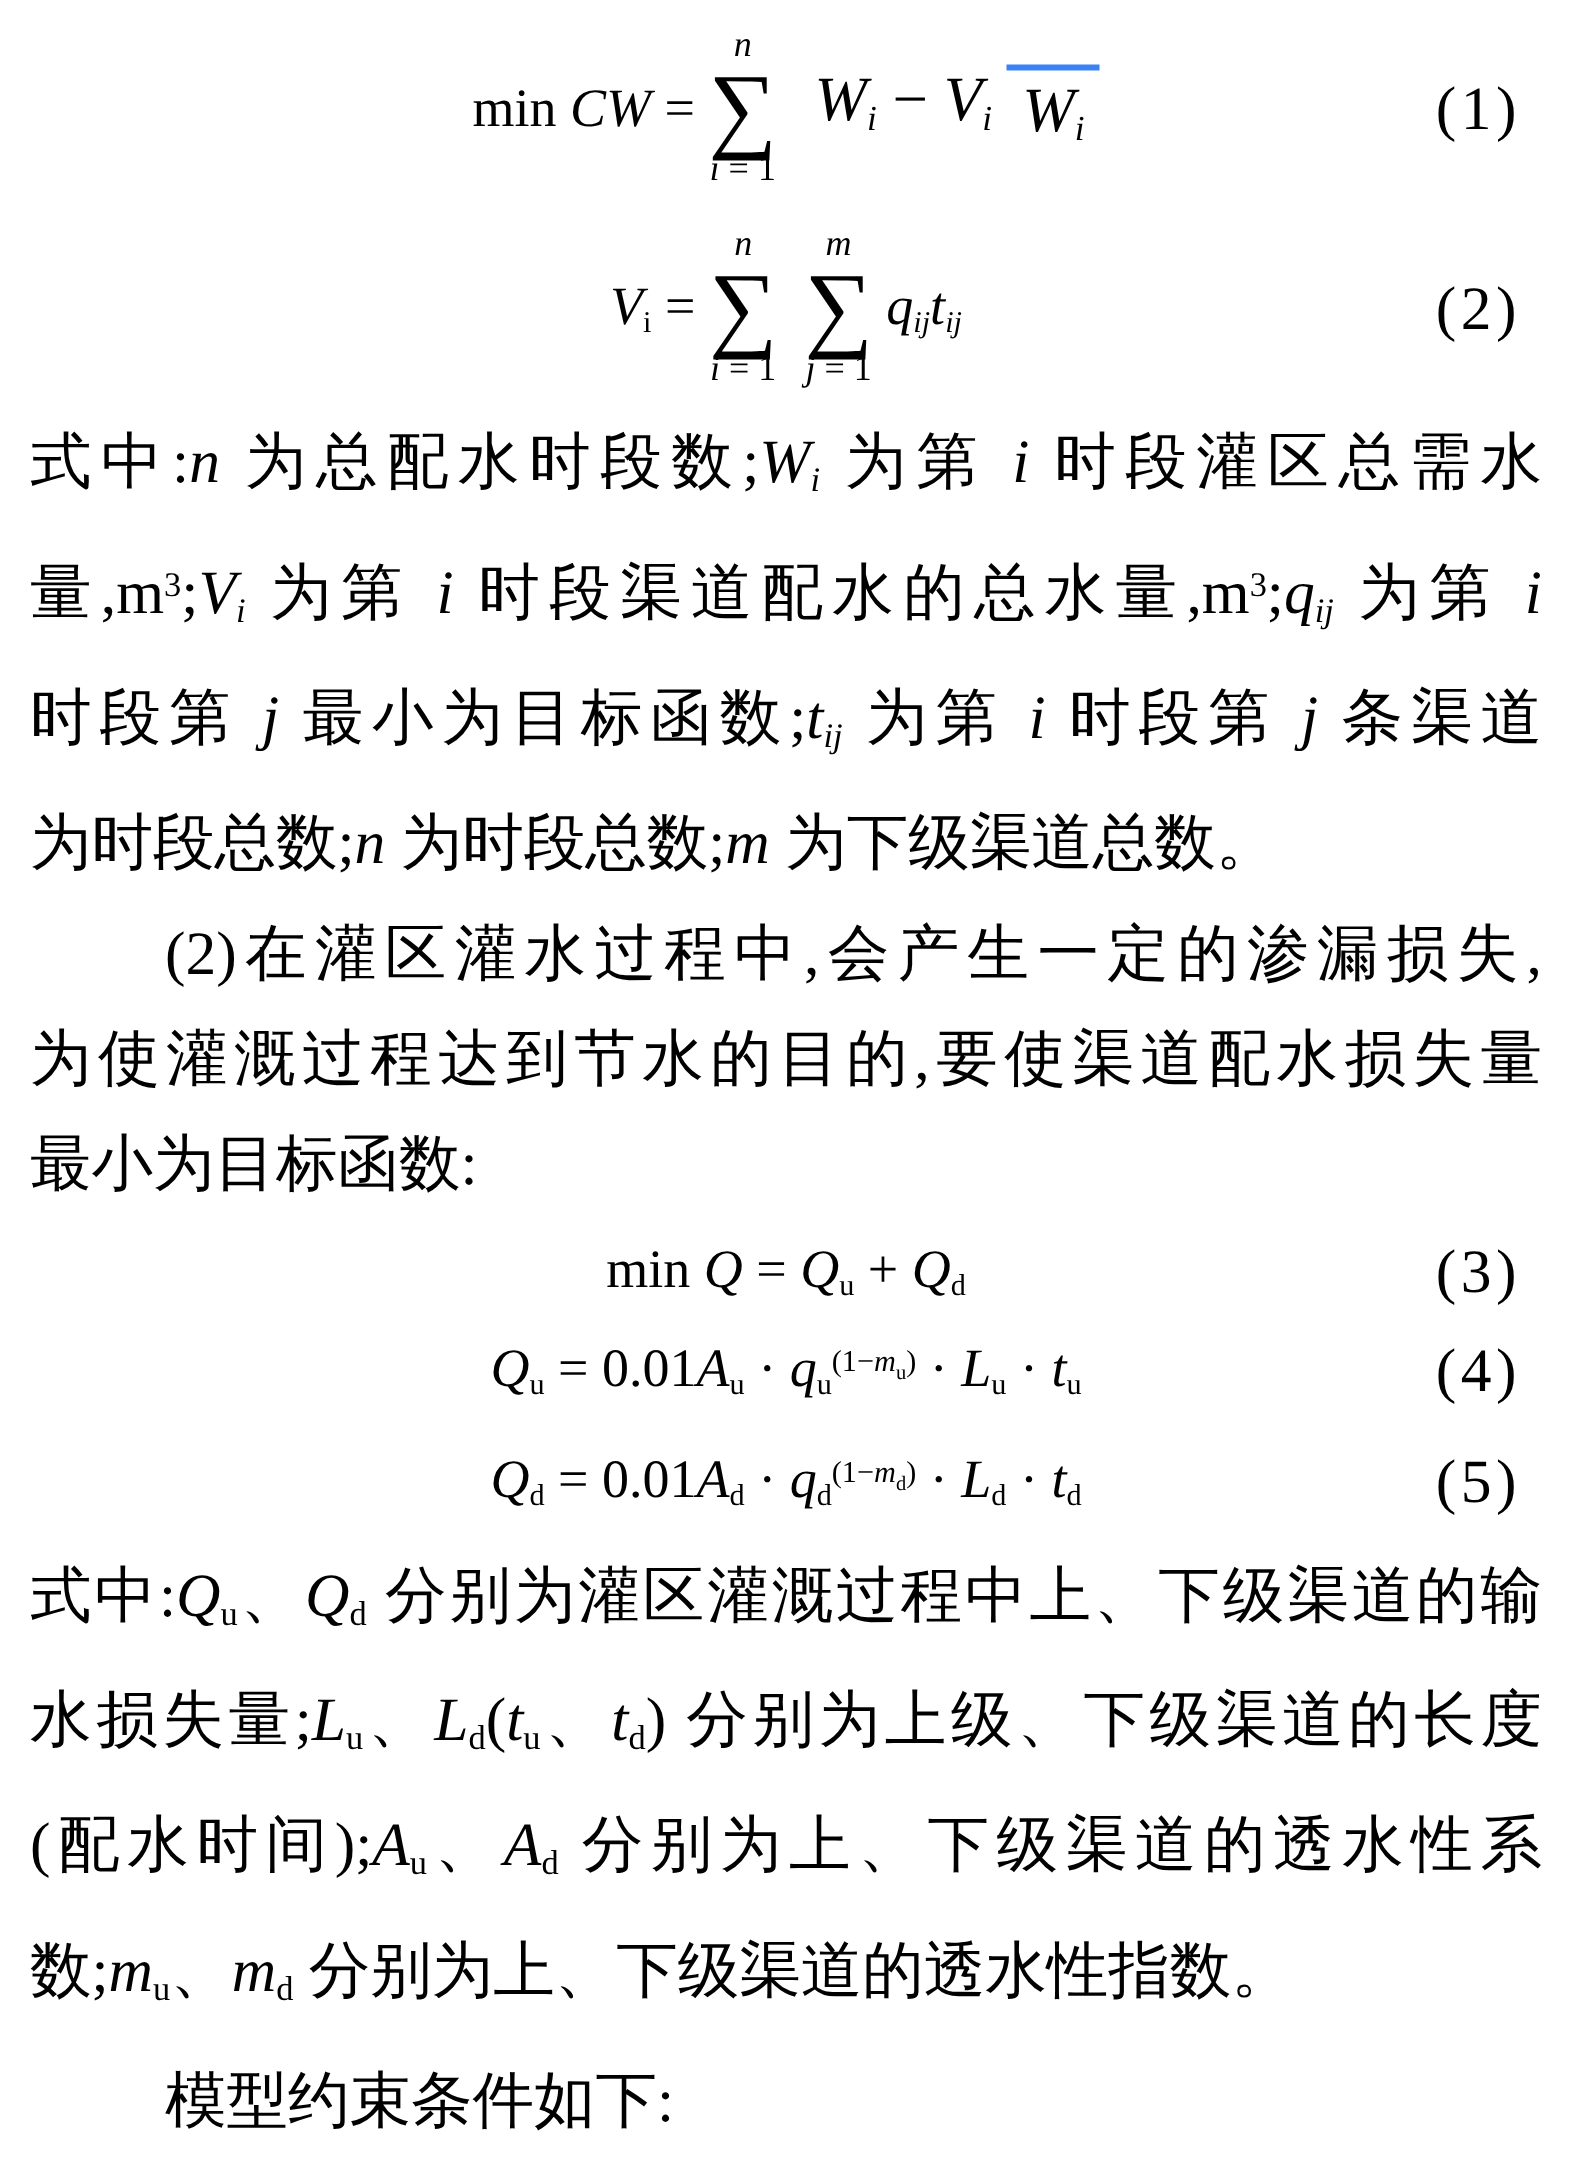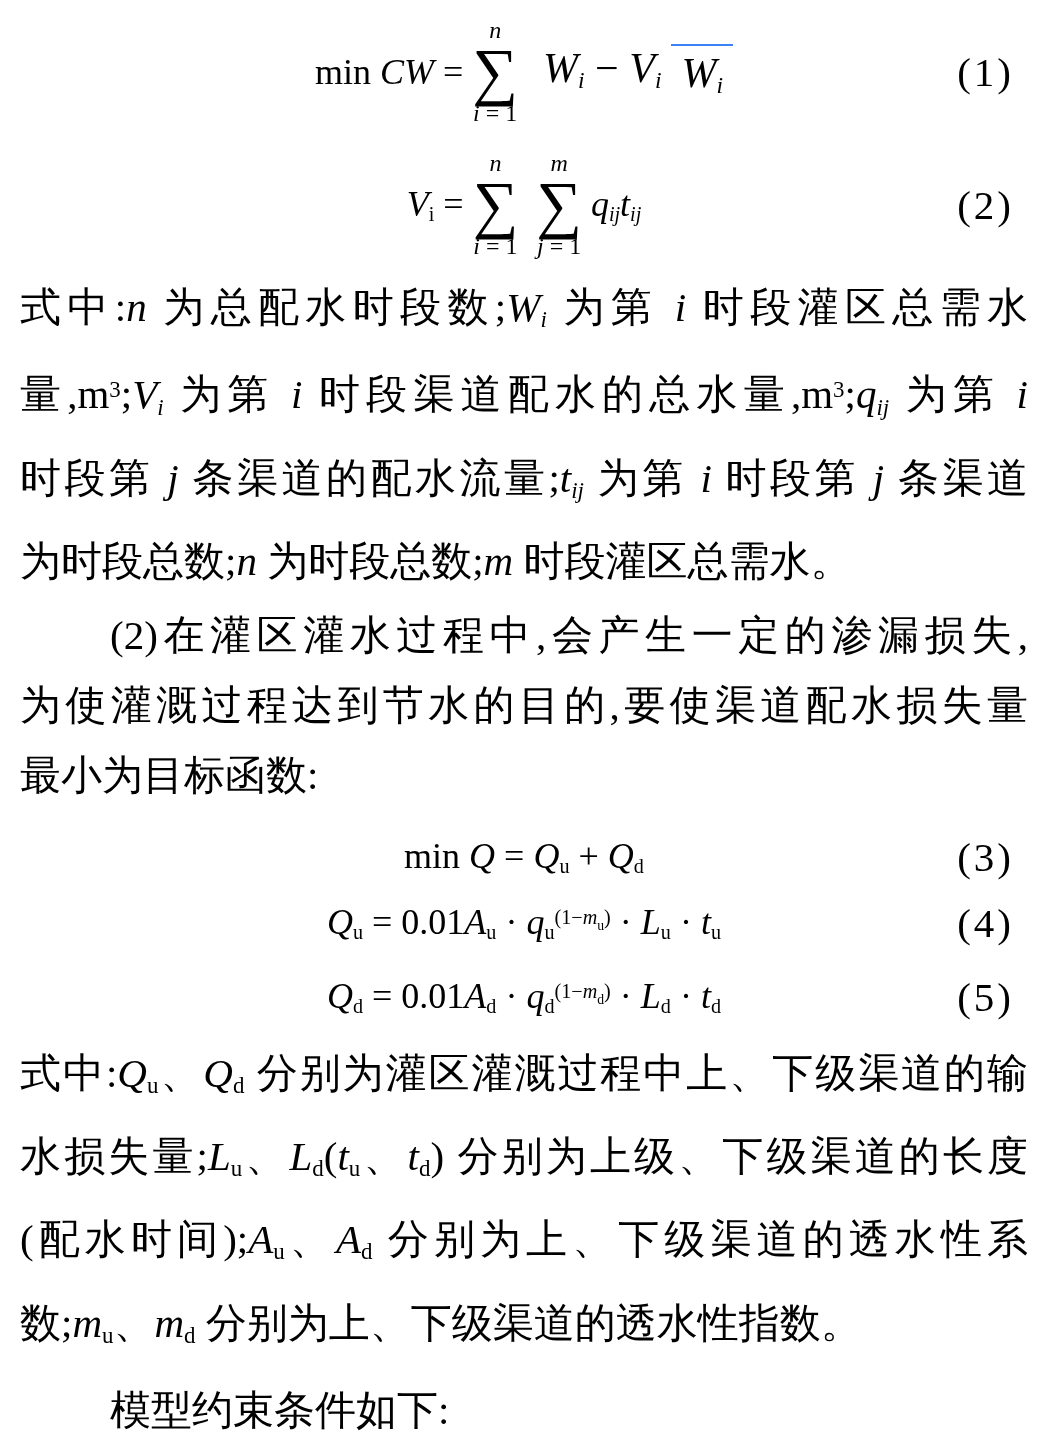--- a/index.html
+++ b/index.html
@@ -27,35 +27,35 @@
   .sup-rm { font-style:normal; font-size:0.56em; vertical-align:0.5em; }
   .sup-it { font-style:italic; font-size:0.56em; vertical-align:0.5em; }
   .supsub-rm { font-style:normal; font-size:0.38em; vertical-align:0.33em; }
 
   
   .equation {
     position:relative; display:flex; align-items:center; justify-content:center;
   }
   .eq1 { height:132px; margin-top:2px; }
   .eq2 { height:126px; margin-top:4px; }
-  .eq3 { height:58px; margin-top:18px; }
+  .eq3 { height:58px; margin-top:8px; }
   .eq4 { height:74px; }
   .eq5 { height:74px; }
   .eq-body { display:flex; align-items:center; font-size:42px; }
   .eq-runs { font-size:36px; white-space:nowrap; }
   .eq-no {
     position:absolute; right:14px; top:50%; transform:translateY(-50%);
     font-size:41px; letter-spacing:3px;
   }
   .sigma { display:inline-flex; flex-direction:column; align-items:center; margin:0 9px; }
   .sigma .sym { font-size:64px; line-height:0.88; }
   .sigma .lim { font-size:24px; line-height:1.1; white-space:nowrap; }
   .frac { display:inline-flex; margin-left:6px; }
   .frac .fnum { text-align:center; padding:0 10px 5px; white-space:nowrap; }
-  .frac .fden { border-top:2px solid #3b82f6; text-align:center; padding:3px 10px 0; white-space:nowrap; }
+  .frac .fden { border-top:4px solid #3b82f6; text-align:center; padding:3px 10px 0; white-space:nowrap; }
 
   .para { margin-top:4px; }
 </style>
 </head>
 <body>
 
 <div class="page">
 
   <div class="equation eq1">
     <div class="eq-body">
@@ -87,22 +87,22 @@
         <span class="lim"><span class="run it">j</span><span class="run rm"> = 1</span></span>
       </span>
       <span class="eq-runs"><span class="run it">q</span><span class="run sub-it">ij</span><span class="run it">t</span><span class="run sub-it">ij</span></span>
     </div>
     <div class="eq-no">(2)</div>
   </div>
 
   <div class="para">
     <div class="line"><span class="run cn">式中:</span><span class="run it">n</span><span class="run cn"> 为总配水时段数;</span><span class="run it">W</span><span class="run sub-it">i</span><span class="run cn"> 为第 </span><span class="run it">i</span><span class="run cn"> 时段灌区总需水</span></div>
     <div class="line"><span class="run cn">量,m</span><span class="run sup-rm">3</span><span class="run cn">;</span><span class="run it">V</span><span class="run sub-it">i</span><span class="run cn"> 为第 </span><span class="run it">i</span><span class="run cn"> 时段渠道配水的总水量,m</span><span class="run sup-rm">3</span><span class="run cn">;</span><span class="run it">q</span><span class="run sub-it">ij</span><span class="run cn"> 为第 </span><span class="run it">i</span></div>
-    <div class="line"><span class="run cn">时段第 </span><span class="run it">j</span><span class="run cn"> 条渠道的配水流量;</span><span class="run it">t</span><span class="run sub-it">ij</span><span class="run cn"> 为第 </span><span class="run it">i</span><span class="run cn"> 时段第 </span><span class="run it">j</span><span class="run cn"> 条渠道</span></div>
-    <div class="line noj"><span class="run cn">为时段总数;</span><span class="run it">n</span><span class="run cn"> 为时段总数;</span><span class="run it">m</span><span class="run cn"> 时段灌区总需水。</span></div>
+    <div class="line"><span class="run cn">时段第 </span><span class="run it">j</span><span class="run cn"> 最小为目标函数;</span><span class="run it">t</span><span class="run sub-it">ij</span><span class="run cn"> 为第 </span><span class="run it">i</span><span class="run cn"> 时段第 </span><span class="run it">j</span><span class="run cn"> 条渠道</span></div>
+    <div class="line noj"><span class="run cn">为时段总数;</span><span class="run it">n</span><span class="run cn"> 为时段总数;</span><span class="run it">m</span><span class="run cn"> 为下级渠道总数。</span></div>
   </div>
 
   <div class="para">
     <div class="line indent"><span class="run cn">(2)在灌区灌水过程中,会产生一定的渗漏损失,</span></div>
     <div class="line"><span class="run cn">为使灌溉过程达到节水的目的,要使渠道配水损失量</span></div>
     <div class="line noj"><span class="run cn">最小为目标函数:</span></div>
   </div>
 
   <div class="equation eq3">
     <span class="eq-runs"><span class="run rm">min </span><span class="run it">Q</span><span class="run rm"> = </span><span class="run it">Q</span><span class="run sub-rm">u</span><span class="run rm"> + </span><span class="run it">Q</span><span class="run sub-rm">d</span></span>

